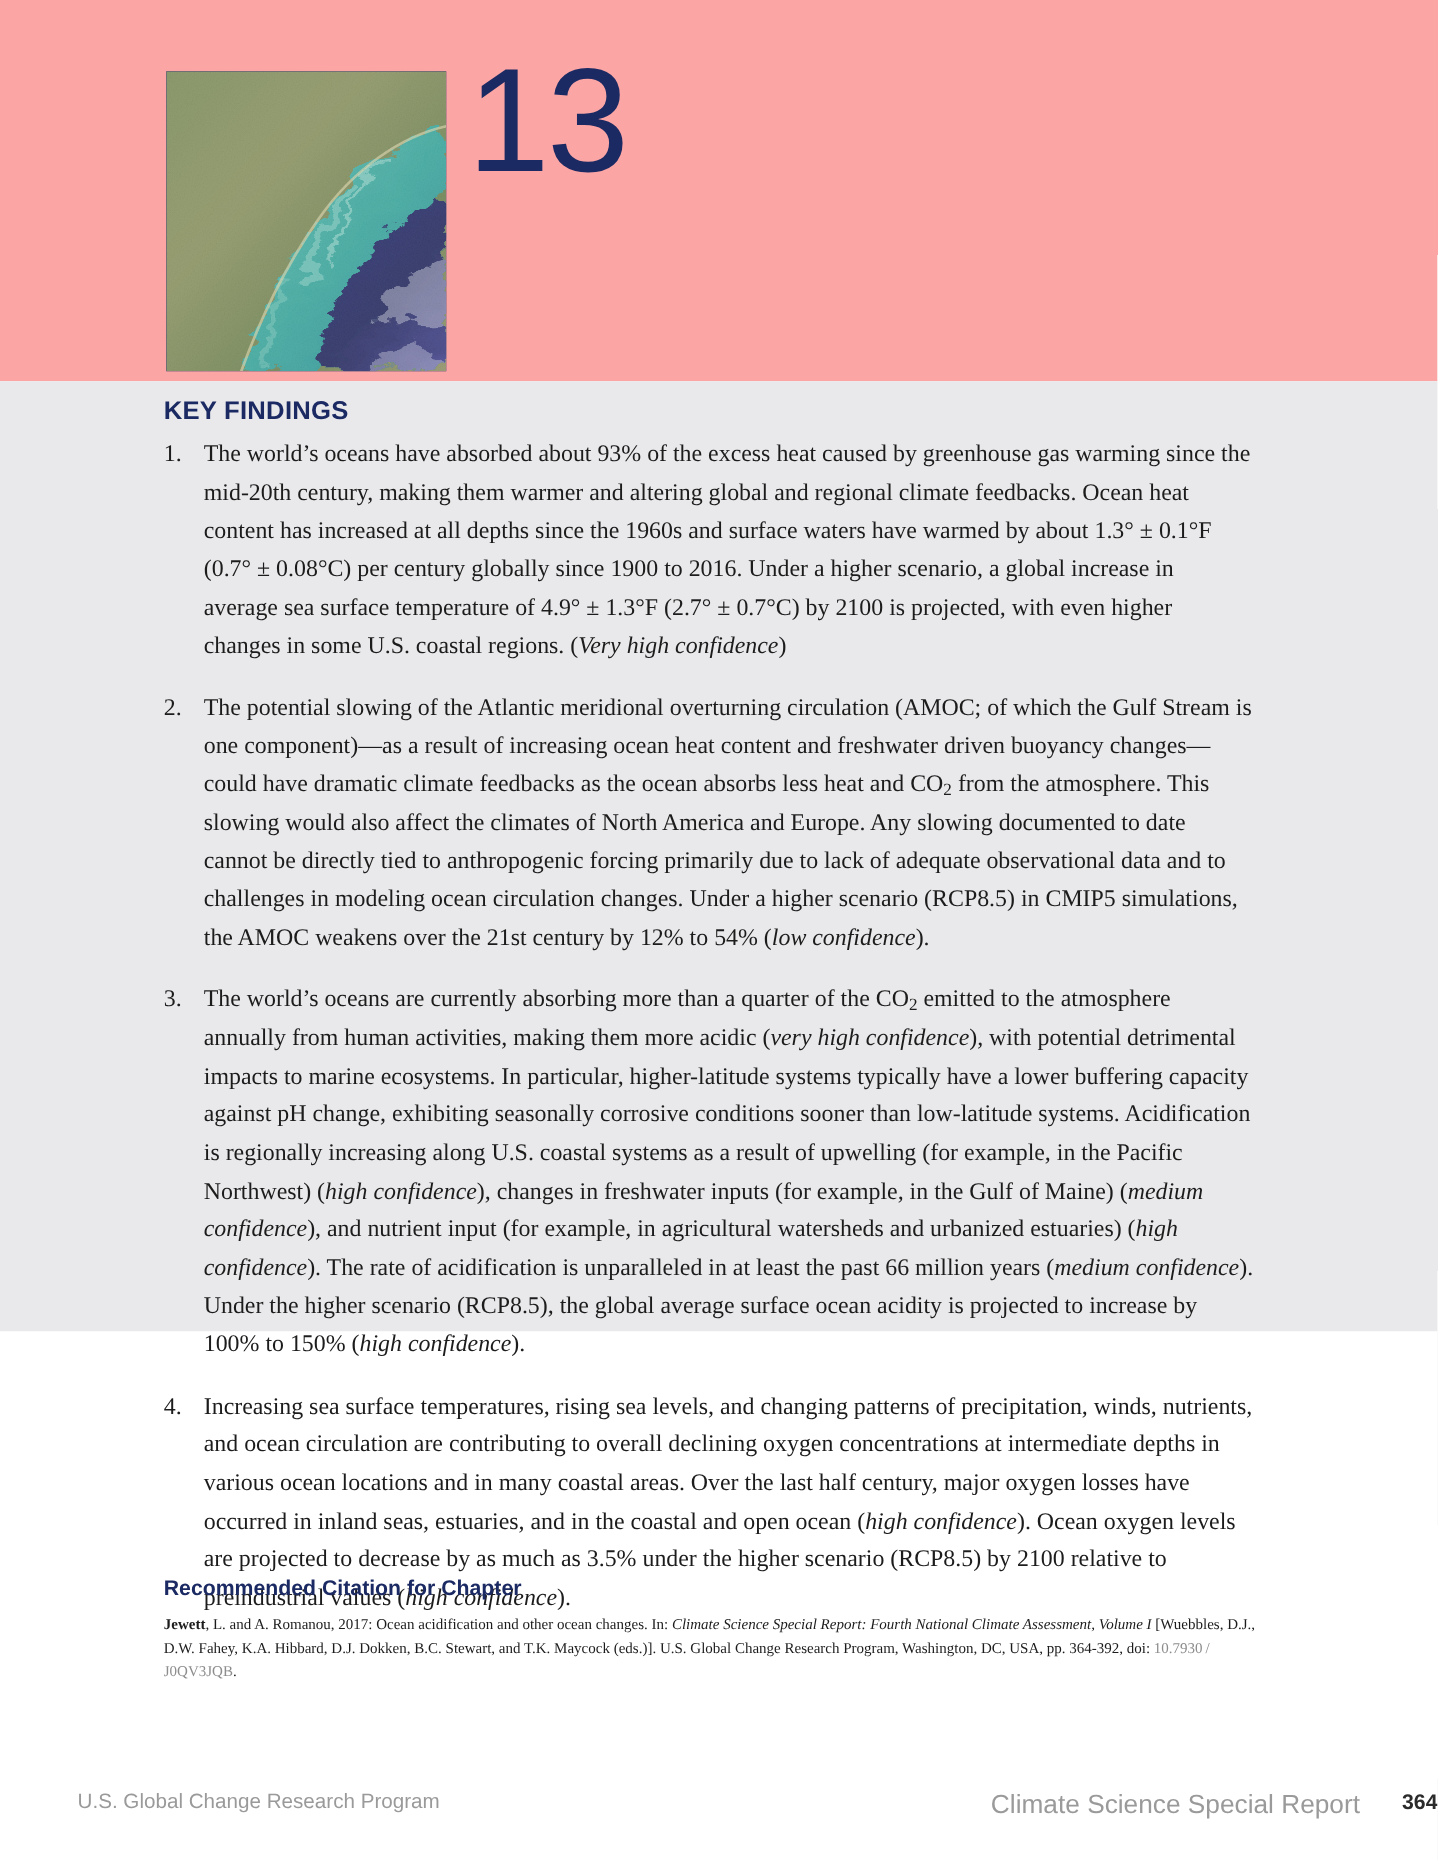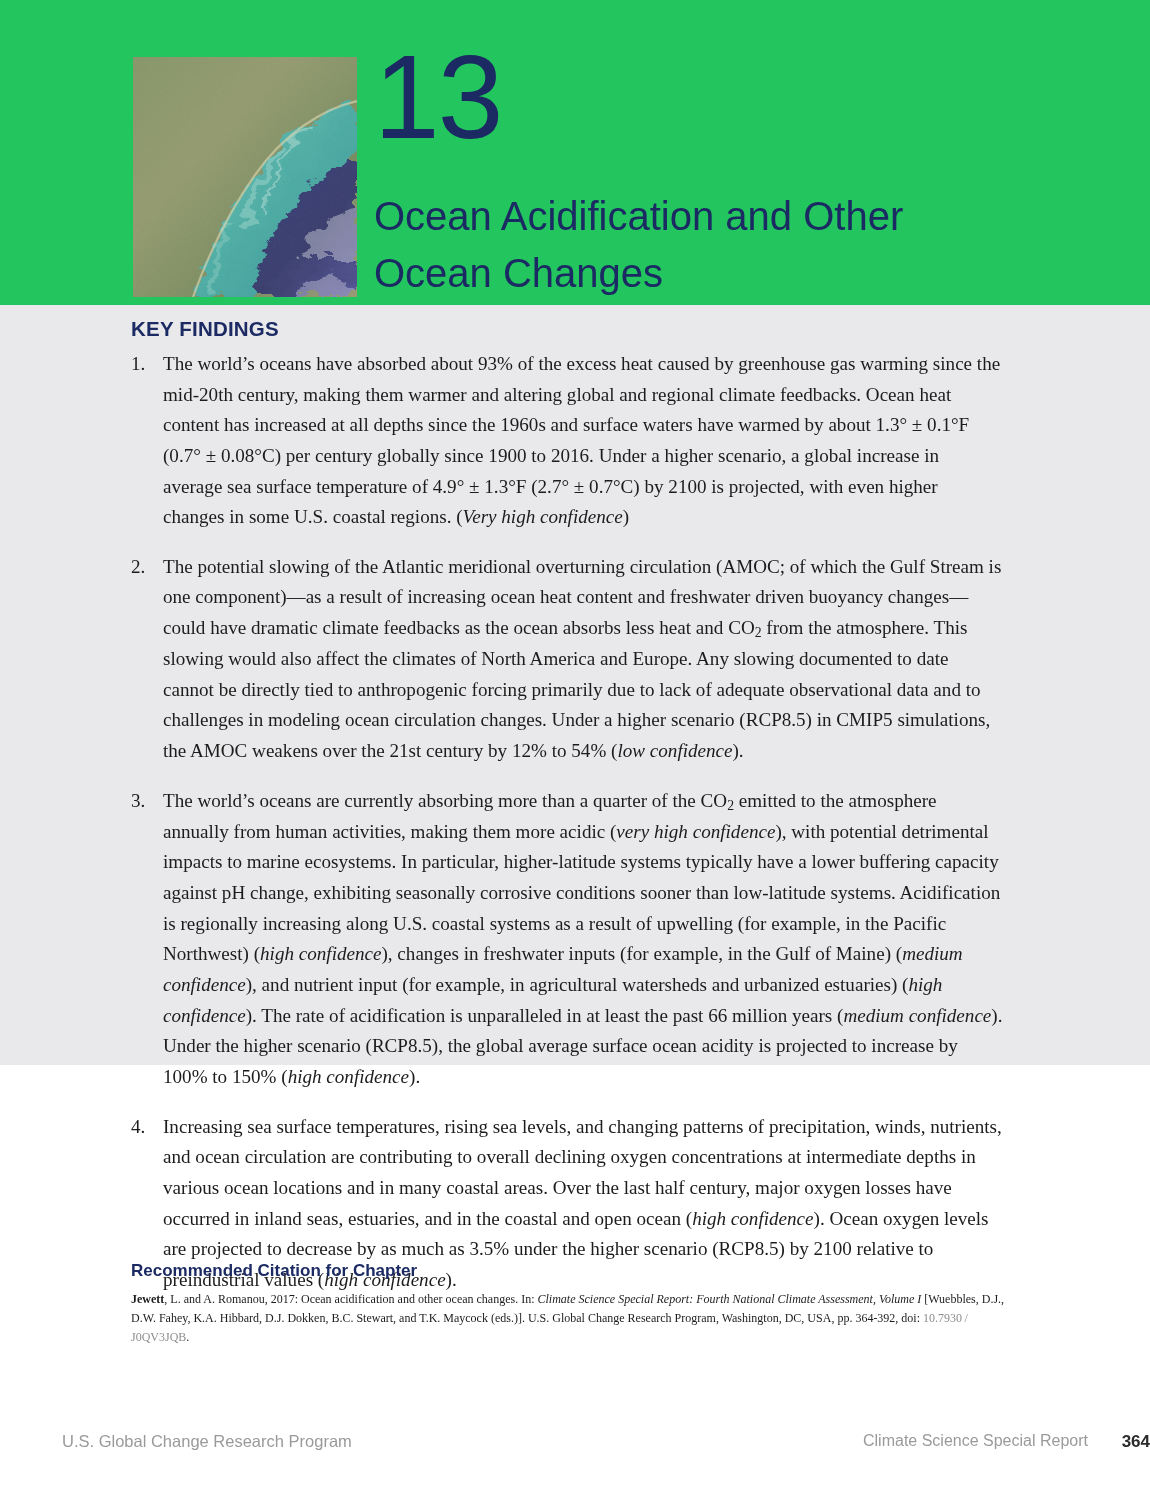--- a/index.html
+++ b/index.html
@@ -15,21 +15,21 @@
     overflow: hidden;
   }
 
   
   .chapter-header {
     position: absolute;
     left: 0;
     top: 0;
     width: 1150px;
     height: 305px;
-    background: #22c55e;
+    background: #fca5a5;
   }
   .cover-thumb {
     position: absolute;
     left: 133px;
     top: 57px;
     width: 224px;
     height: 240px;
     overflow: hidden;
     background: #24306a;
   }
@@ -159,21 +159,21 @@
     font-family: "Liberation Sans", sans-serif;
     font-size: 17px;
     font-weight: bold;
     color: #2b2b2b;
   }
   .footer-right {
     position: absolute;
     right: 62px;
     top: 0;
     font-family: "Liberation Sans", sans-serif;
-    font-size: 16px;
+    font-size: 21px;
     color: #9a9a9a;
   }
 </style>
 </head>
 <body>
 
 <div class="chapter-header">
 
   <div class="cover-thumb">
     <svg width="224" height="240" viewBox="0 0 224 240">
@@ -228,24 +228,20 @@
       </g>
 
       <path d="M60,240 C78,190 98,152 122,118 C150,78 188,52 224,44" stroke="#d9d2a8" stroke-width="2.2" fill="none" opacity="0.65"></path>
 
       <rect x="0" y="0" width="224" height="240" filter="url(#grain)" fill="#ffffff" opacity="0.10"></rect>
     </svg>
   </div>
 
   <div class="chapter-number">13</div>
 
-  <div class="chapter-title">
-    <div>Ocean Acidification and Other</div>
-    <div>Ocean Changes</div>
-  </div>
 </div>
 
 <div class="findings-band">
   <div class="findings-title">KEY FINDINGS</div>
   <ol class="findings-list">
       <li class="finding"><span class="finding-num">1.</span><span>The world’s oceans have absorbed about 93% of the excess heat caused by greenhouse gas warming since the mid-20th century, making them warmer and altering global and regional climate feedbacks. Ocean heat content has increased at all depths since the 1960s and surface waters have warmed by about 1.3° ± 0.1°F (0.7° ± 0.08°C) per century globally since 1900 to 2016. Under a higher scenario, a global increase in average sea surface temperature of 4.9° ± 1.3°F (2.7° ± 0.7°C) by 2100 is projected, with even higher changes in some U.S. coastal regions. (<i>Very high confidence</i>)</span></li>
       <li class="finding"><span class="finding-num">2.</span><span>The potential slowing of the Atlantic meridional overturning circulation (AMOC; of which the Gulf Stream is one component)—as a result of increasing ocean heat content and freshwater driven buoyancy changes—could have dramatic climate feedbacks as the ocean absorbs less heat and CO<sub>2</sub> from the atmosphere. This slowing would also affect the climates of North America and Europe. Any slowing documented to date cannot be directly tied to anthropogenic forcing primarily due to lack of adequate observational data and to challenges in modeling ocean circulation changes. Under a higher scenario (RCP8.5) in CMIP5 simulations, the AMOC weakens over the 21st century by 12% to 54% (<i>low confidence</i>).</span></li>
       <li class="finding"><span class="finding-num">3.</span><span>The world’s oceans are currently absorbing more than a quarter of the CO<sub>2</sub> emitted to the atmosphere annually from human activities, making them more acidic (<i>very high confidence</i>), with potential detrimental impacts to marine ecosystems. In particular, higher-latitude systems typically have a lower buffering capacity against pH change, exhibiting seasonally corrosive conditions sooner than low-latitude systems. Acidification is regionally increasing along U.S. coastal systems as a result of upwelling (for example, in the Pacific Northwest) (<i>high confidence</i>), changes in freshwater inputs (for example, in the Gulf of Maine) (<i>medium confidence</i>), and nutrient input (for example, in agricultural watersheds and urbanized estuaries) (<i>high confidence</i>). The rate of acidification is unparalleled in at least the past 66 million years (<i>medium confidence</i>). Under the higher scenario (RCP8.5), the global average surface ocean acidity is projected to increase by 100% to 150% (<i>high confidence</i>).</span></li>
       <li class="finding"><span class="finding-num">4.</span><span>Increasing sea surface temperatures, rising sea levels, and changing patterns of precipitation, winds, nutrients, and ocean circulation are contributing to overall declining oxygen concentrations at intermediate depths in various ocean locations and in many coastal areas. Over the last half century, major oxygen losses have occurred in inland seas, estuaries, and in the coastal and open ocean (<i>high confidence</i>). Ocean oxygen levels are projected to decrease by as much as 3.5% under the higher scenario (RCP8.5) by 2100 relative to preindustrial values (<i>high confidence</i>).</span></li>
     </ol>

